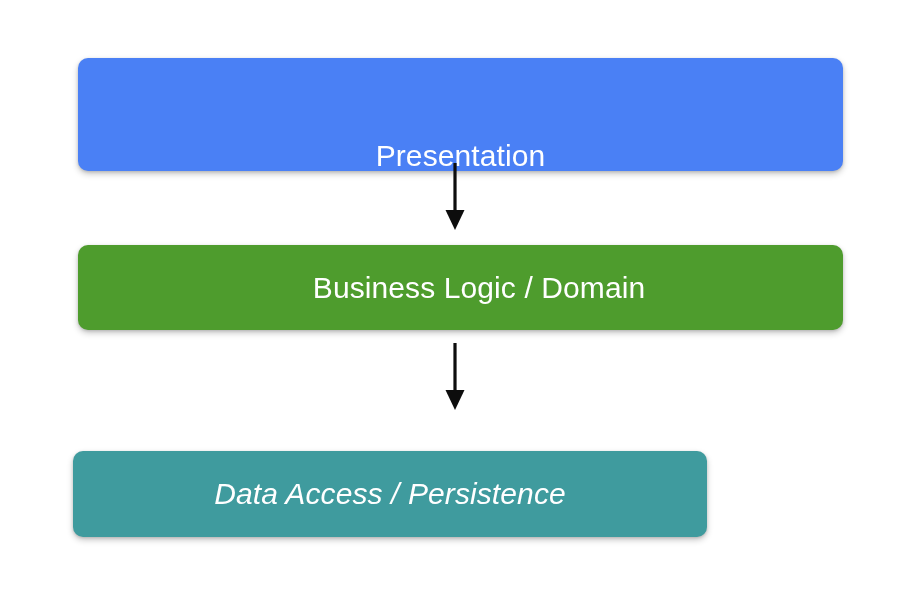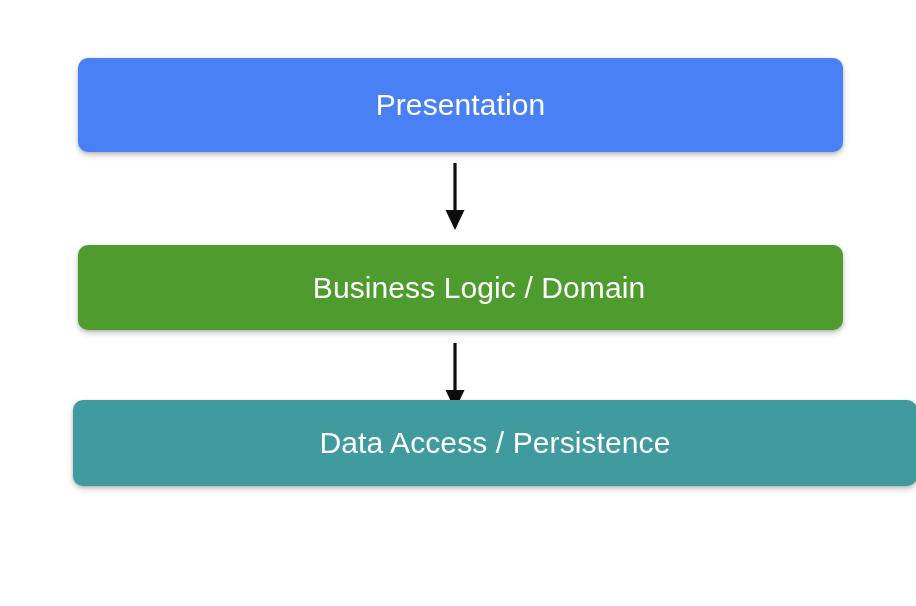--- a/index.html
+++ b/index.html
@@ -32,27 +32,27 @@
     font-family: "Liberation Sans", sans-serif;
     font-size: 30px;
     font-weight: 400;
     line-height: 1;
     letter-spacing: 0.1px;
     white-space: nowrap;
     text-align: center;
   }
   
   #box-presentation {
-    left: 78px;  top: 58px;  width: 765px; height: 94px;
+    left: 78px;  top: 58px;  width: 765px; height: 113px; align-items: flex-end;
   }
   #box-business {
     left: 78px;  top: 245px; width: 765px; height: 85px; padding-left: 37px;
   }
   #box-data {
-    left: 73px;  top: 400px; width: 844px; height: 86px;
+    left: 73px;  top: 451px; width: 634px; height: 86px; font-style: italic;
   }
   
   .arrow {
     position: absolute;
     left: 0;
     top: 0;
     pointer-events: none;
   }
   #arrow-1 { left: 420px; top: 158px; }
   #arrow-2 { left: 420px; top: 338px; }

